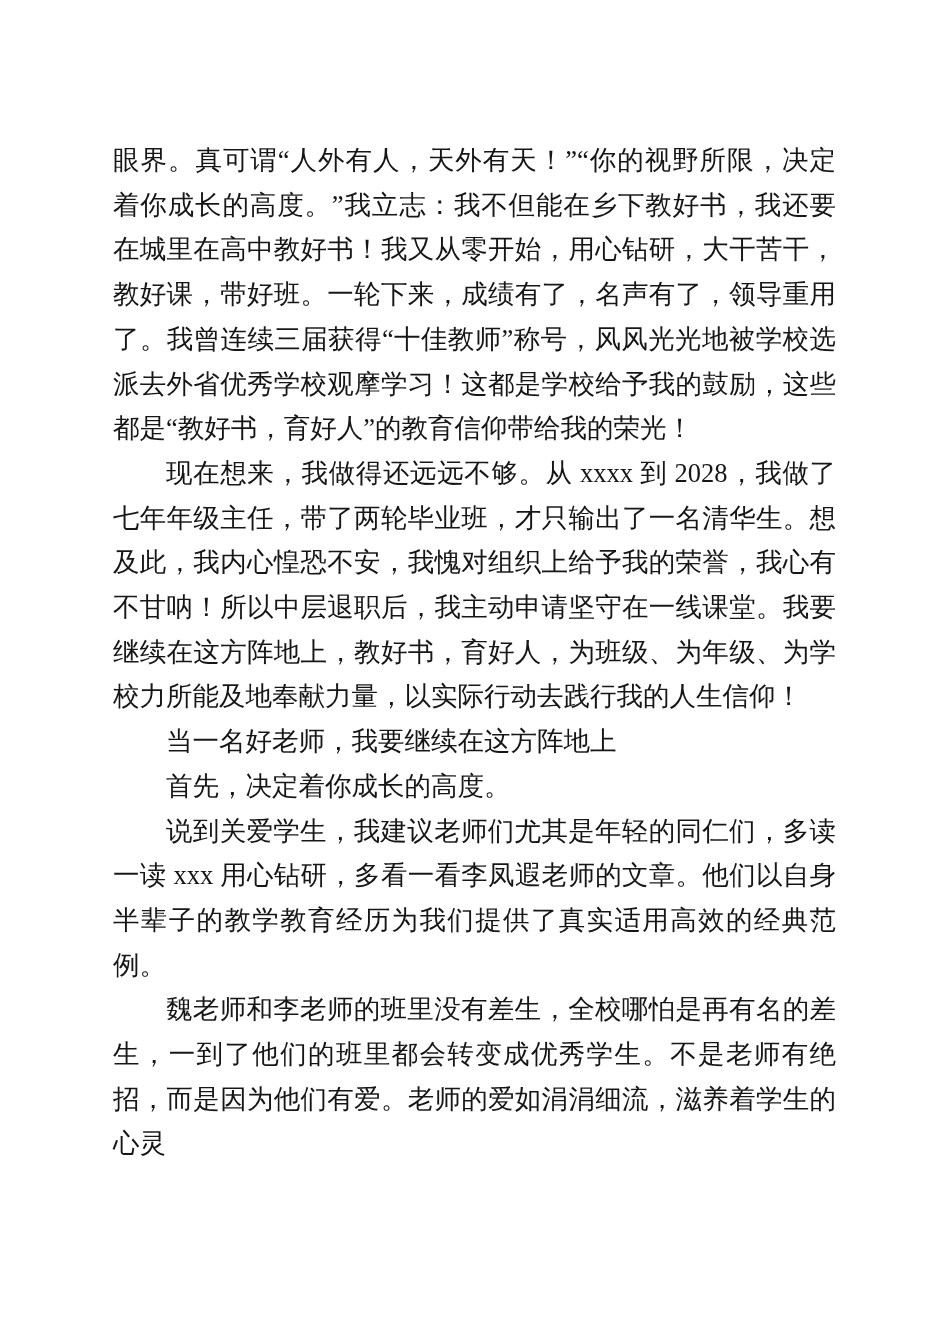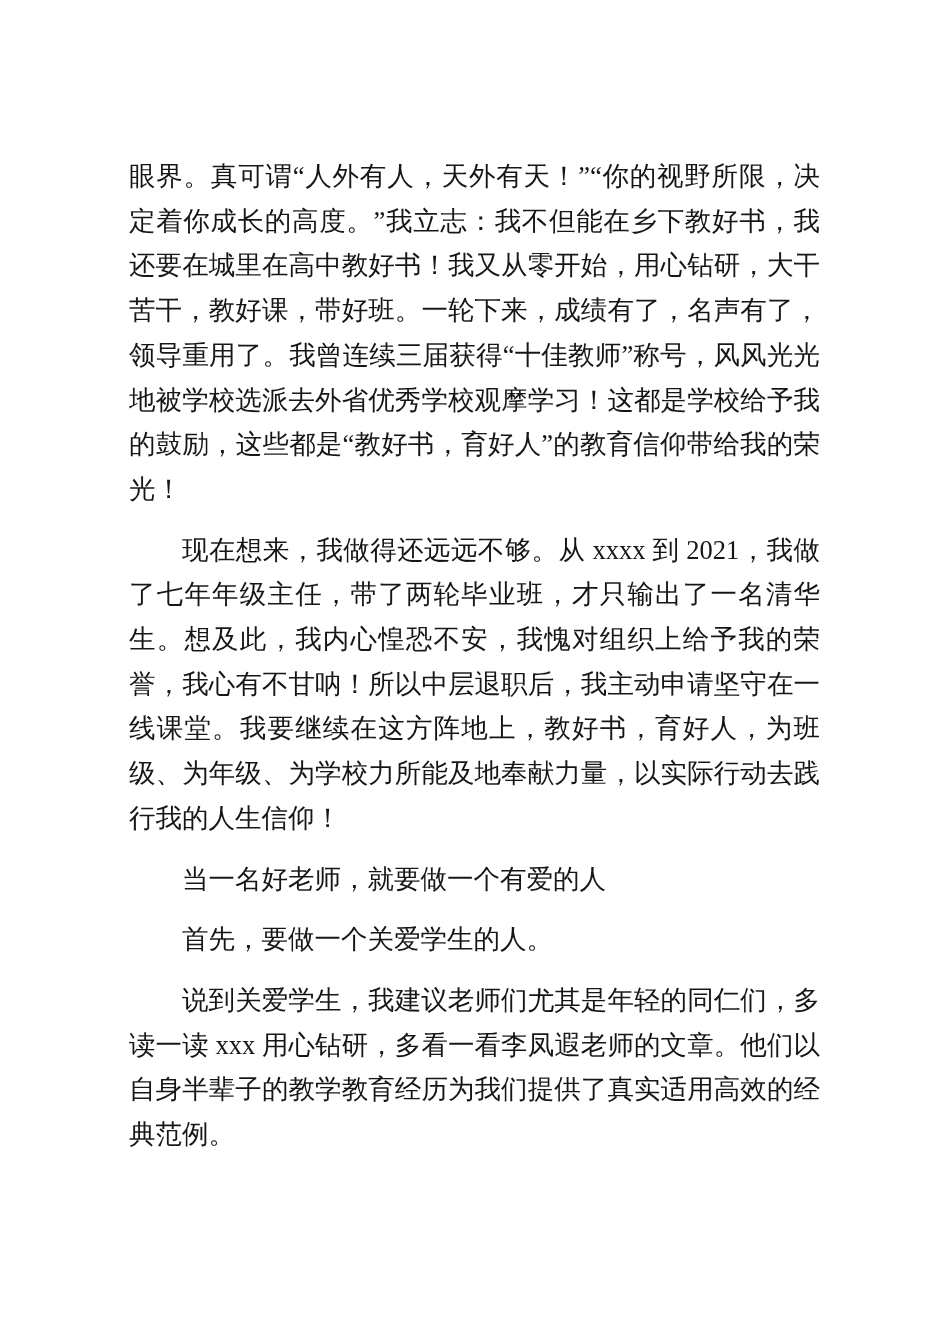--- a/index.html
+++ b/index.html
@@ -26,32 +26,33 @@
     width: 723px;
     color: #161616;
     font-size: 26.5px;
     line-height: 44.7px;
     text-align: justify;
     text-justify: inter-ideograph;
     letter-spacing: 0;
     word-break: normal;
   }
   .para {
-    margin: 16px;
+    margin: 0;
     padding: 0;
     text-indent: 2em;
   }
   .para.no-indent {
     text-indent: 0;
   }
 </style>
 </head>
 <body>
 
 <div class="page">
   <div class="text-block">
     <p class="para no-indent">眼界。真可谓“人外有人，天外有天！”“你的视野所限，决定着你成长的高度。”我立志：我不但能在乡下教好书，我还要在城里在高中教好书！我又从零开始，用心钻研，大干苦干，教好课，带好班。一轮下来，成绩有了，名声有了，领导重用了。我曾连续三届获得“十佳教师”称号，风风光光地被学校选派去外省优秀学校观摩学习！这都是学校给予我的鼓励，这些都是“教好书，育好人”的教育信仰带给我的荣光！</p>
-    <p class="para">现在想来，我做得还远远不够。从 xxxx 到 2021，我做了七年年级主任，带了两轮毕业班，才只输出了一名清华生。想及此，我内心惶恐不安，我愧对组织上给予我的荣誉，我心有不甘呐！所以中层退职后，我主动申请坚守在一线课堂。我要继续在这方阵地上，教好书，育好人，为班级、为年级、为学校力所能及地奉献力量，以实际行动去践行我的人生信仰！</p>
-    <p class="para">当一名好老师，就要做一个有爱的人</p>
-    <p class="para">首先，要做一个关爱学生的人。</p>
+    <p class="para">现在想来，我做得还远远不够。从 xxxx 到 2028，我做了七年年级主任，带了两轮毕业班，才只输出了一名清华生。想及此，我内心惶恐不安，我愧对组织上给予我的荣誉，我心有不甘呐！所以中层退职后，我主动申请坚守在一线课堂。我要继续在这方阵地上，教好书，育好人，为班级、为年级、为学校力所能及地奉献力量，以实际行动去践行我的人生信仰！</p>
+    <p class="para">当一名好老师，我要继续在这方阵地上</p>
+    <p class="para">首先，决定着你成长的高度。</p>
     <p class="para">说到关爱学生，我建议老师们尤其是年轻的同仁们，多读一读 xxx 用心钻研，多看一看李凤遐老师的文章。他们以自身半辈子的教学教育经历为我们提供了真实适用高效的经典范例。</p>
+    <p class="para">魏老师和李老师的班里没有差生，全校哪怕是再有名的差生，一到了他们的班里都会转变成优秀学生。不是老师有绝招，而是因为他们有爱。老师的爱如涓涓细流，滋养着学生的心灵</p>
   </div>
 </div>
 
 </body></html>

